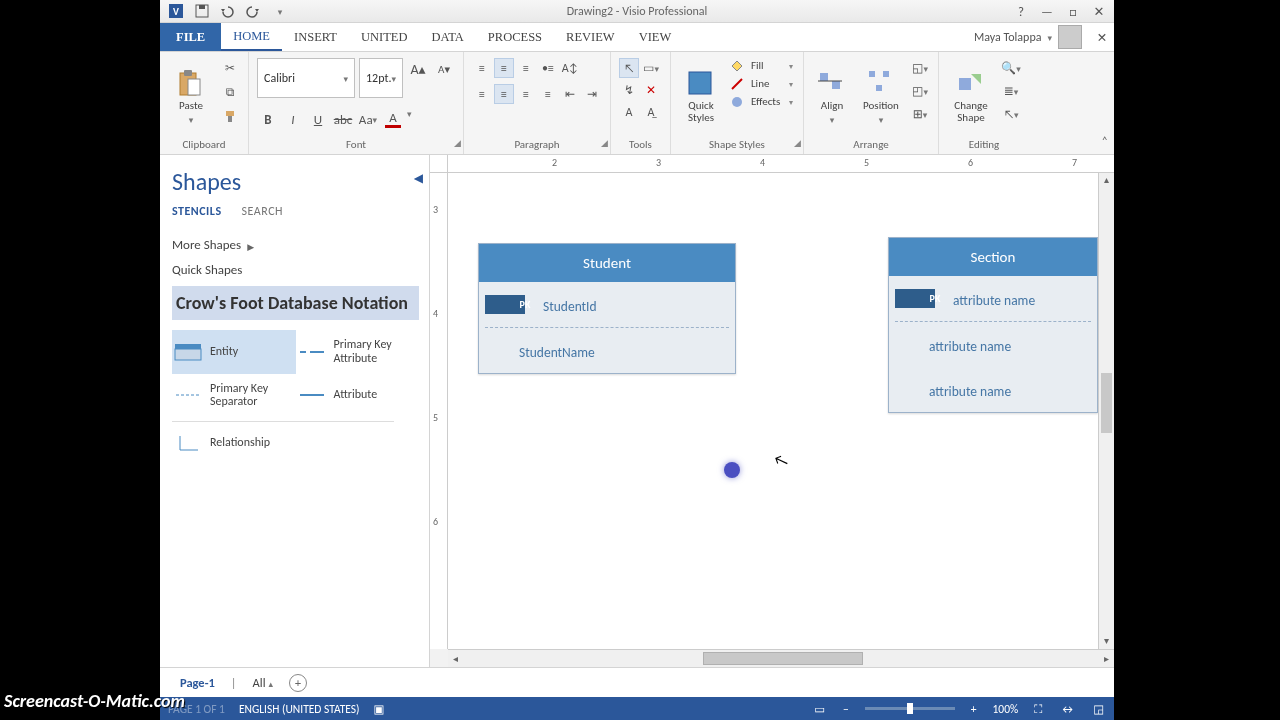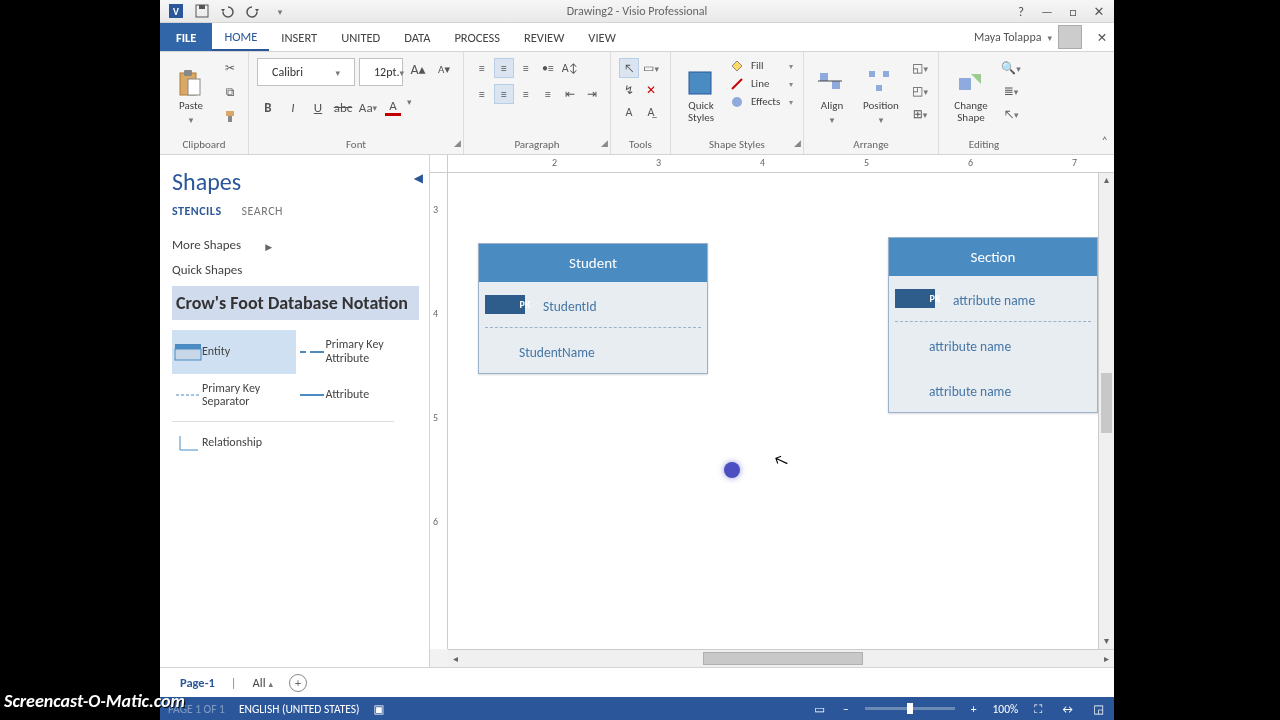--- a/index.html
+++ b/index.html
@@ -9,21 +9,21 @@
   
   .title-bar { height: 23px; background: linear-gradient(#f6f6f6,#e9e9e9); display: flex; align-items: center; font-size: 12px; color: #555; position: relative; border-bottom: 1px solid #d4d4d4; }
   .title-bar .qat { display: flex; align-items: center; gap: 10px; padding-left: 8px; }
   .title-bar .qat .icon { width: 16px; height: 16px; display:flex; align-items:center; justify-content:center; }
   .title-bar .title-text { position: absolute; left: 50%; transform: translateX(-50%); color: #666; }
   .title-bar .win-controls { margin-left: auto; display: flex; gap: 6px; padding-right: 5px; }
   .title-bar .win-controls span { width: 20px; text-align:center; color:#555; font-size:13px; }
 
   
   .ribbon-tabs { height: 29px; background: #fff; display: flex; align-items: stretch; font-size: 12.5px; border-bottom: 1px solid #d4d4d4; }
-  .ribbon-tabs .tab { padding: 0 12px; display:flex; align-items:center; color:#444; cursor:pointer; }
+  .ribbon-tabs .tab { padding: 0 12px; display:flex; align-items:center; color:#444; cursor:pointer;font-family:Liberation Serif, serif; }
   .ribbon-tabs .tab.file { background:#3166a8; color:#fff; font-weight:bold; padding:0 16px; }
   .ribbon-tabs .tab.active { color:#2b579a; border-bottom:2px solid #2b579a; }
   .ribbon-tabs .spacer { flex:1; }
   .ribbon-tabs .user { display:flex; align-items:center; gap:6px; padding:0 8px; color:#555; font-size:12px; }
   .ribbon-tabs .user .avatar { width:24px; height:24px; background:#ccc; border:1px solid #aaa; }
   .ribbon-tabs .close-doc { width:24px; display:flex; align-items:center; justify-content:center; color:#555; }
 
   
   .ribbon { height: 103px; background:#f5f5f5; border-bottom:1px solid #d4d4d4; display:flex; }
   .group { border-right:1px solid #ddd; display:flex; flex-direction:column; padding:4px 8px 0 8px; }
@@ -32,21 +32,21 @@
   .group-body { flex:1; display:flex; align-items:flex-start; gap:6px; padding-top:2px; }
 
   .big-btn { display:flex; flex-direction:column; align-items:center; justify-content:center; width:46px; height:78px; font-size:11px; color:#444; gap:2px; cursor:pointer; }
   .big-btn .icon { width:28px; height:28px; }
 
   .mini-col { display:flex; flex-direction:column; gap:4px; }
   .mini-btn { width:20px; height:20px; display:flex; align-items:center; justify-content:center; font-size:12px; color:#555; border:1px solid transparent; cursor:pointer; }
   .mini-btn.active { border:1px solid #b9cde5; background:#dbe5f1; }
   .mini-row { display:flex; gap:2px; }
 
-  .font-box { height:28px; border:1px solid #c0c0c0; background:#fff; font-size:12px; padding:0 14px; display:flex; align-items:center; color:#333; }
+  .font-box { height:40px; border:1px solid #c0c0c0; background:#fff; font-size:12px; padding:0 6px; display:flex; align-items:center; color:#333; }
   .font-name { width:98px; justify-content:space-between; }
   .font-size { width:44px; justify-content:space-between; }
   .dd { font-size:9px; color:#777; }
 
   .fcell { width:22px; height:22px; display:flex; align-items:center; justify-content:center; font-size:13px; color:#555; cursor:pointer; }
   .fcell.bold { font-weight:bold; }
   .fcell.italic { font-style:italic; }
   .fcell.underline { text-decoration:underline; }
   .fcell.strike { text-decoration:line-through; }
   .font-row { display:flex; gap:3px; margin-top:6px; }
@@ -62,25 +62,25 @@
   
   .workspace { flex:1; display:flex; background:#fff; overflow:hidden; }
 
   
   .shapes-pane { width:270px; border-right:1px solid #d4d4d4; padding:12px 10px 10px 12px; display:flex; flex-direction:column; position:relative; }
   .shapes-pane h1 { font-weight:normal; font-size:24px; color:#2b579a; }
   .shapes-pane .collapse { position:absolute; right:6px; top:16px; color:#2b579a; font-size:12px; cursor:pointer; }
   .pane-tabs { display:flex; gap:20px; margin:8px 0 14px 0; font-size:12px; }
   .pane-tabs span { color:#777; cursor:pointer; letter-spacing:0.5px; }
   .pane-tabs span.active { color:#2b579a; font-weight:bold; }
-  .pane-link { font-size:13px; color:#444; padding:5px 0; display:flex; align-items:flex-end; gap:22px; cursor:pointer; }
+  .pane-link { font-size:13px; color:#444; padding:5px 0; display:flex; align-items:flex-end; gap:4px; cursor:pointer; }
   .pane-link .caret { font-size:9px; color:#666; margin-left:2px; }
   .stencil-title { font-size:18px; font-weight:bold; color:#333; background:#d0dbed; padding:6px 4px; margin:4px 0 10px 0; }
   .stencil-grid { display:flex; flex-wrap:wrap; }
-  .stencil-item { width:50%; display:flex; align-items:center; gap:0; font-size:12px; color:#444; padding:8px 2px; cursor:grab; }
+  .stencil-item { width:50%; display:flex; align-items:center; gap:8px; font-size:12px; color:#444; padding:8px 2px; cursor:grab; }
   .stencil-item.selected { background:#cfe0f2; }
   .stencil-item .ic { width:28px; height:18px; flex-shrink:0; display:flex; align-items:center; justify-content:center; }
   .stencil-item .txt { line-height:1.15; }
   .stencil-sep { border-top:1px solid #ddd; margin:4px 0; width:90%; }
 
   
   .canvas-area { flex:1; display:flex; flex-direction:column; background:#f2f2f2; position:relative; }
   .h-ruler { height:18px; background:#fff; border-bottom:1px solid #ccc; position:relative; font-size:10px; color:#666; margin-left:18px; }
   .h-ruler span { position:absolute; top:1px; }
   .canvas-wrap { flex:1; display:flex; }
@@ -462,21 +462,21 @@
       </div>
       <div class="canvas-wrap">
         <div class="v-ruler">
           <span style="top:30px">3</span>
           <span style="top:134px">4</span>
           <span style="top:238px">5</span>
           <span style="top:342px">6</span>
         </div>
         <div class="page">
 
-          <div class="entity" style="left:30px; top:70px; width:230px;">
+          <div class="entity" style="left:30px; top:70px; width:258px;">
             <div class="e-title">Student</div>
             <div class="e-row pkrow">
               <span class="pk show">PK</span>
               <span class="attr">StudentId</span>
             </div>
             <div class="sep-line"></div>
             <div class="e-row">
               <span class="attr">StudentName</span>
             </div>
           </div>

